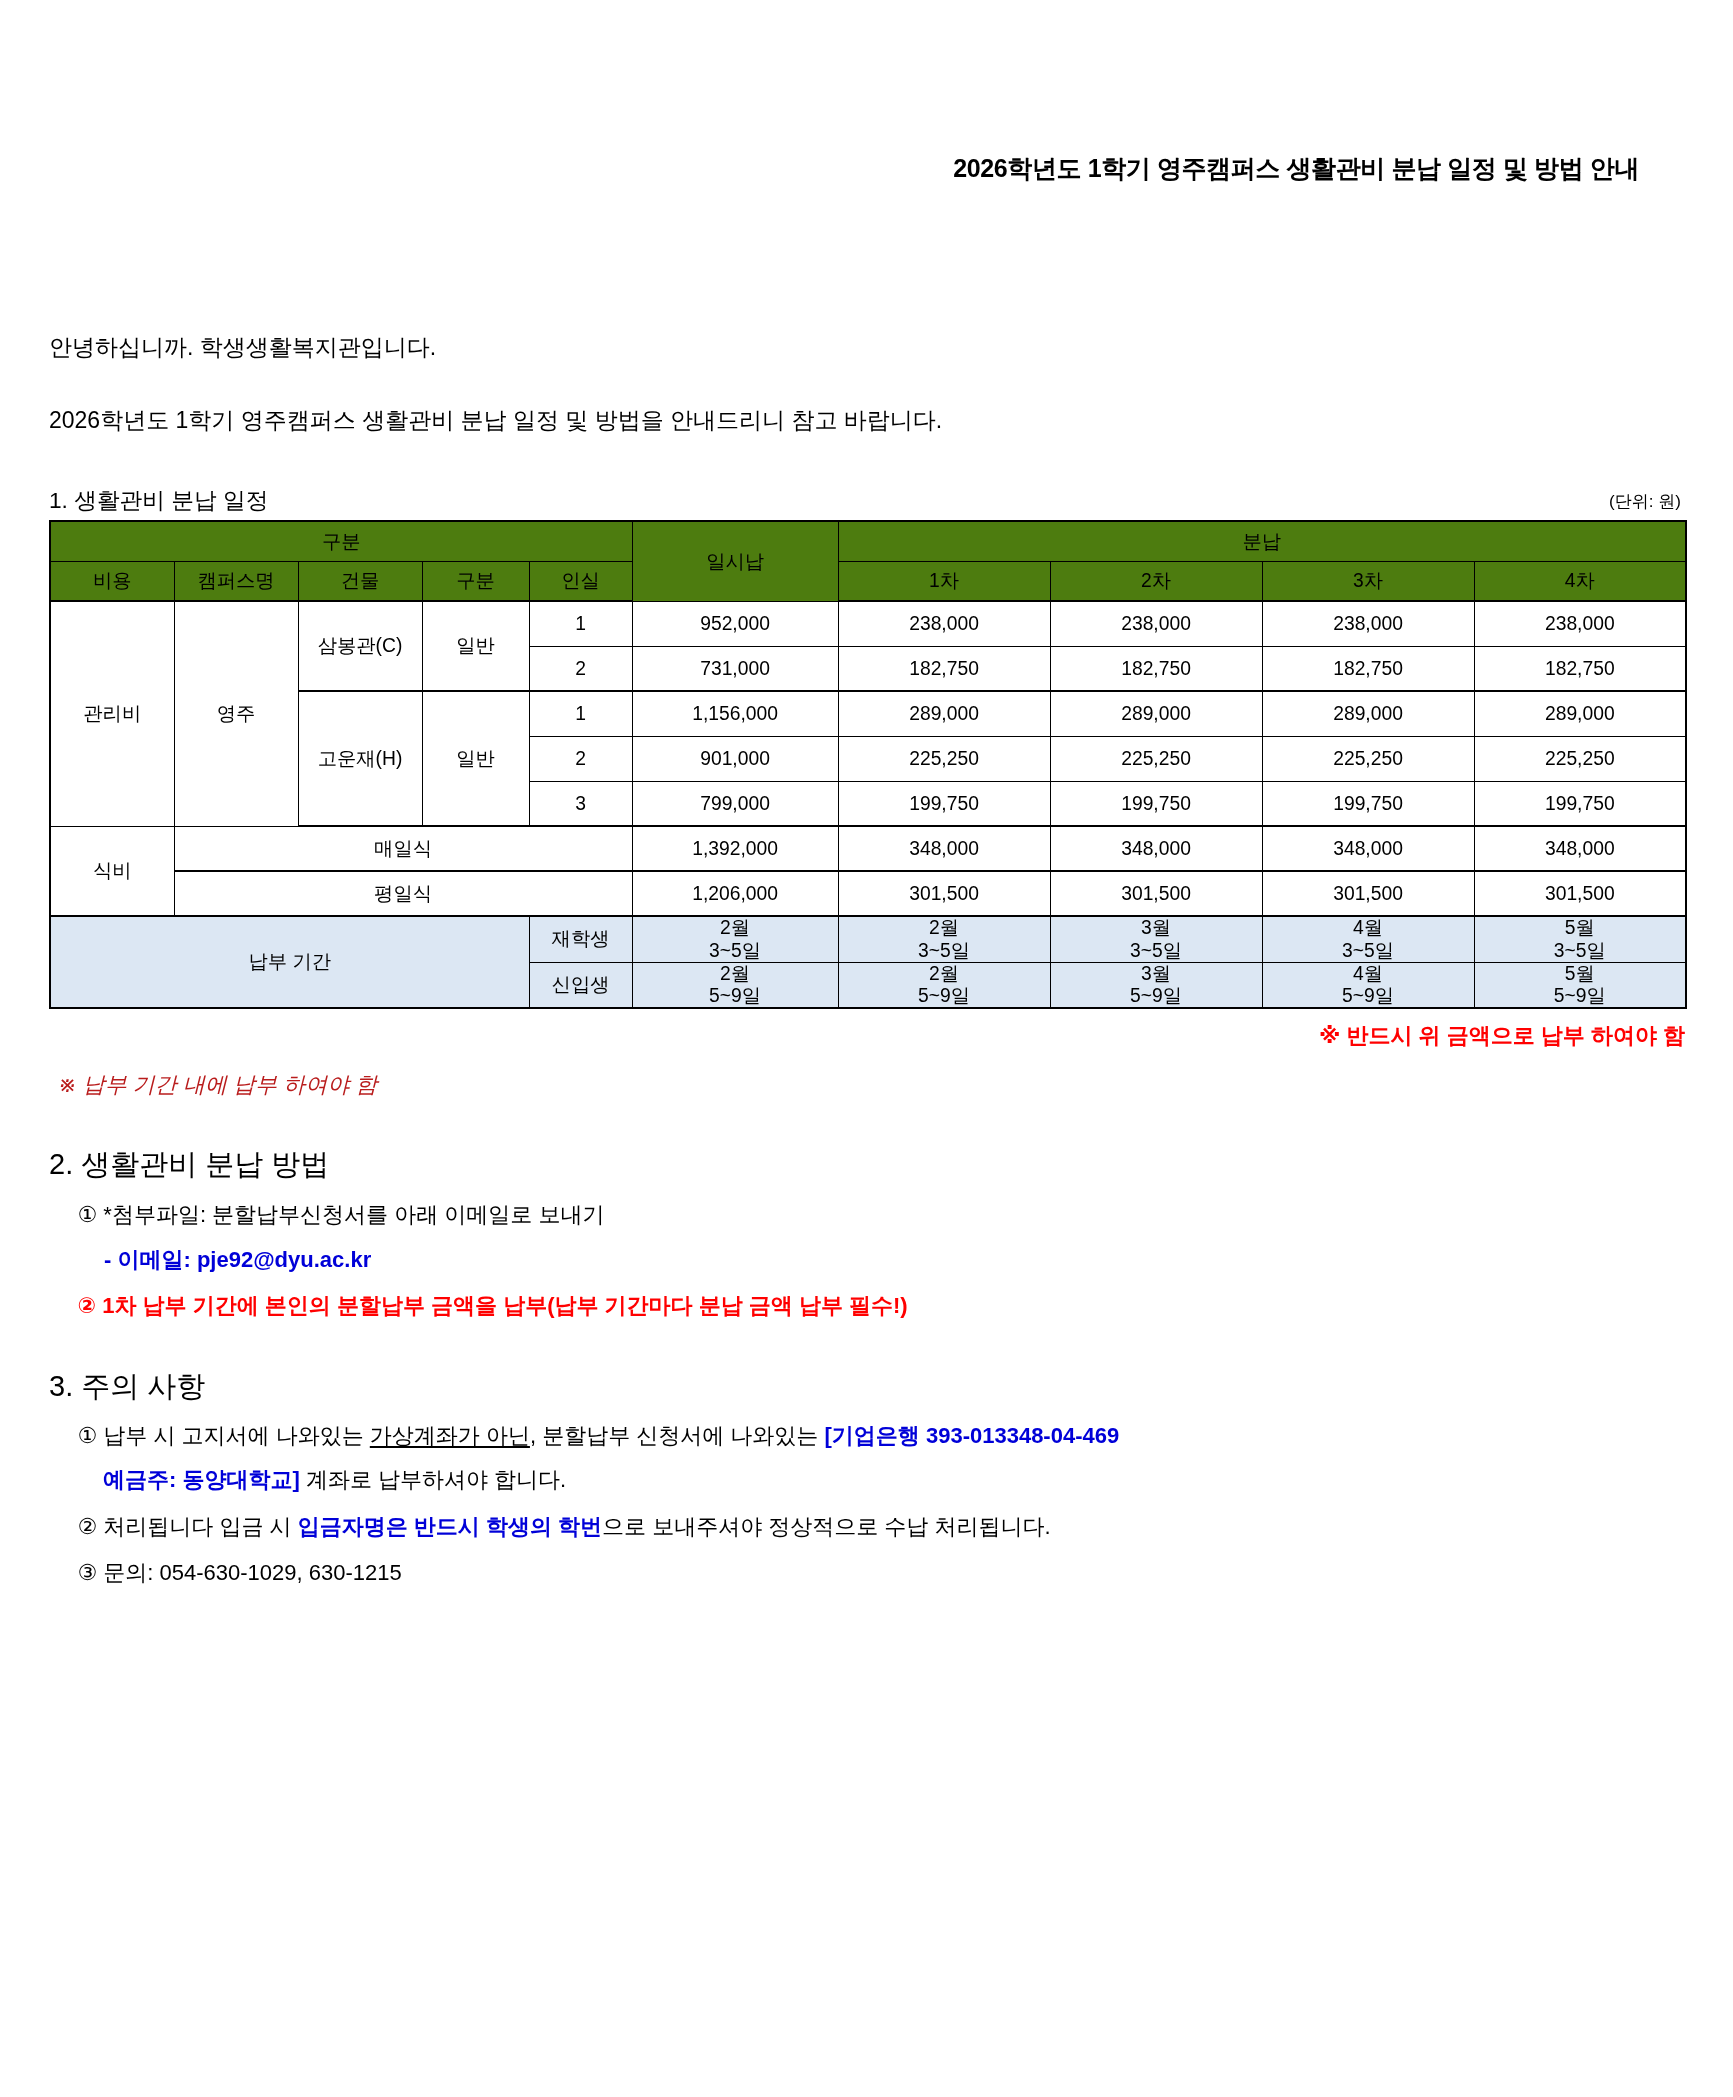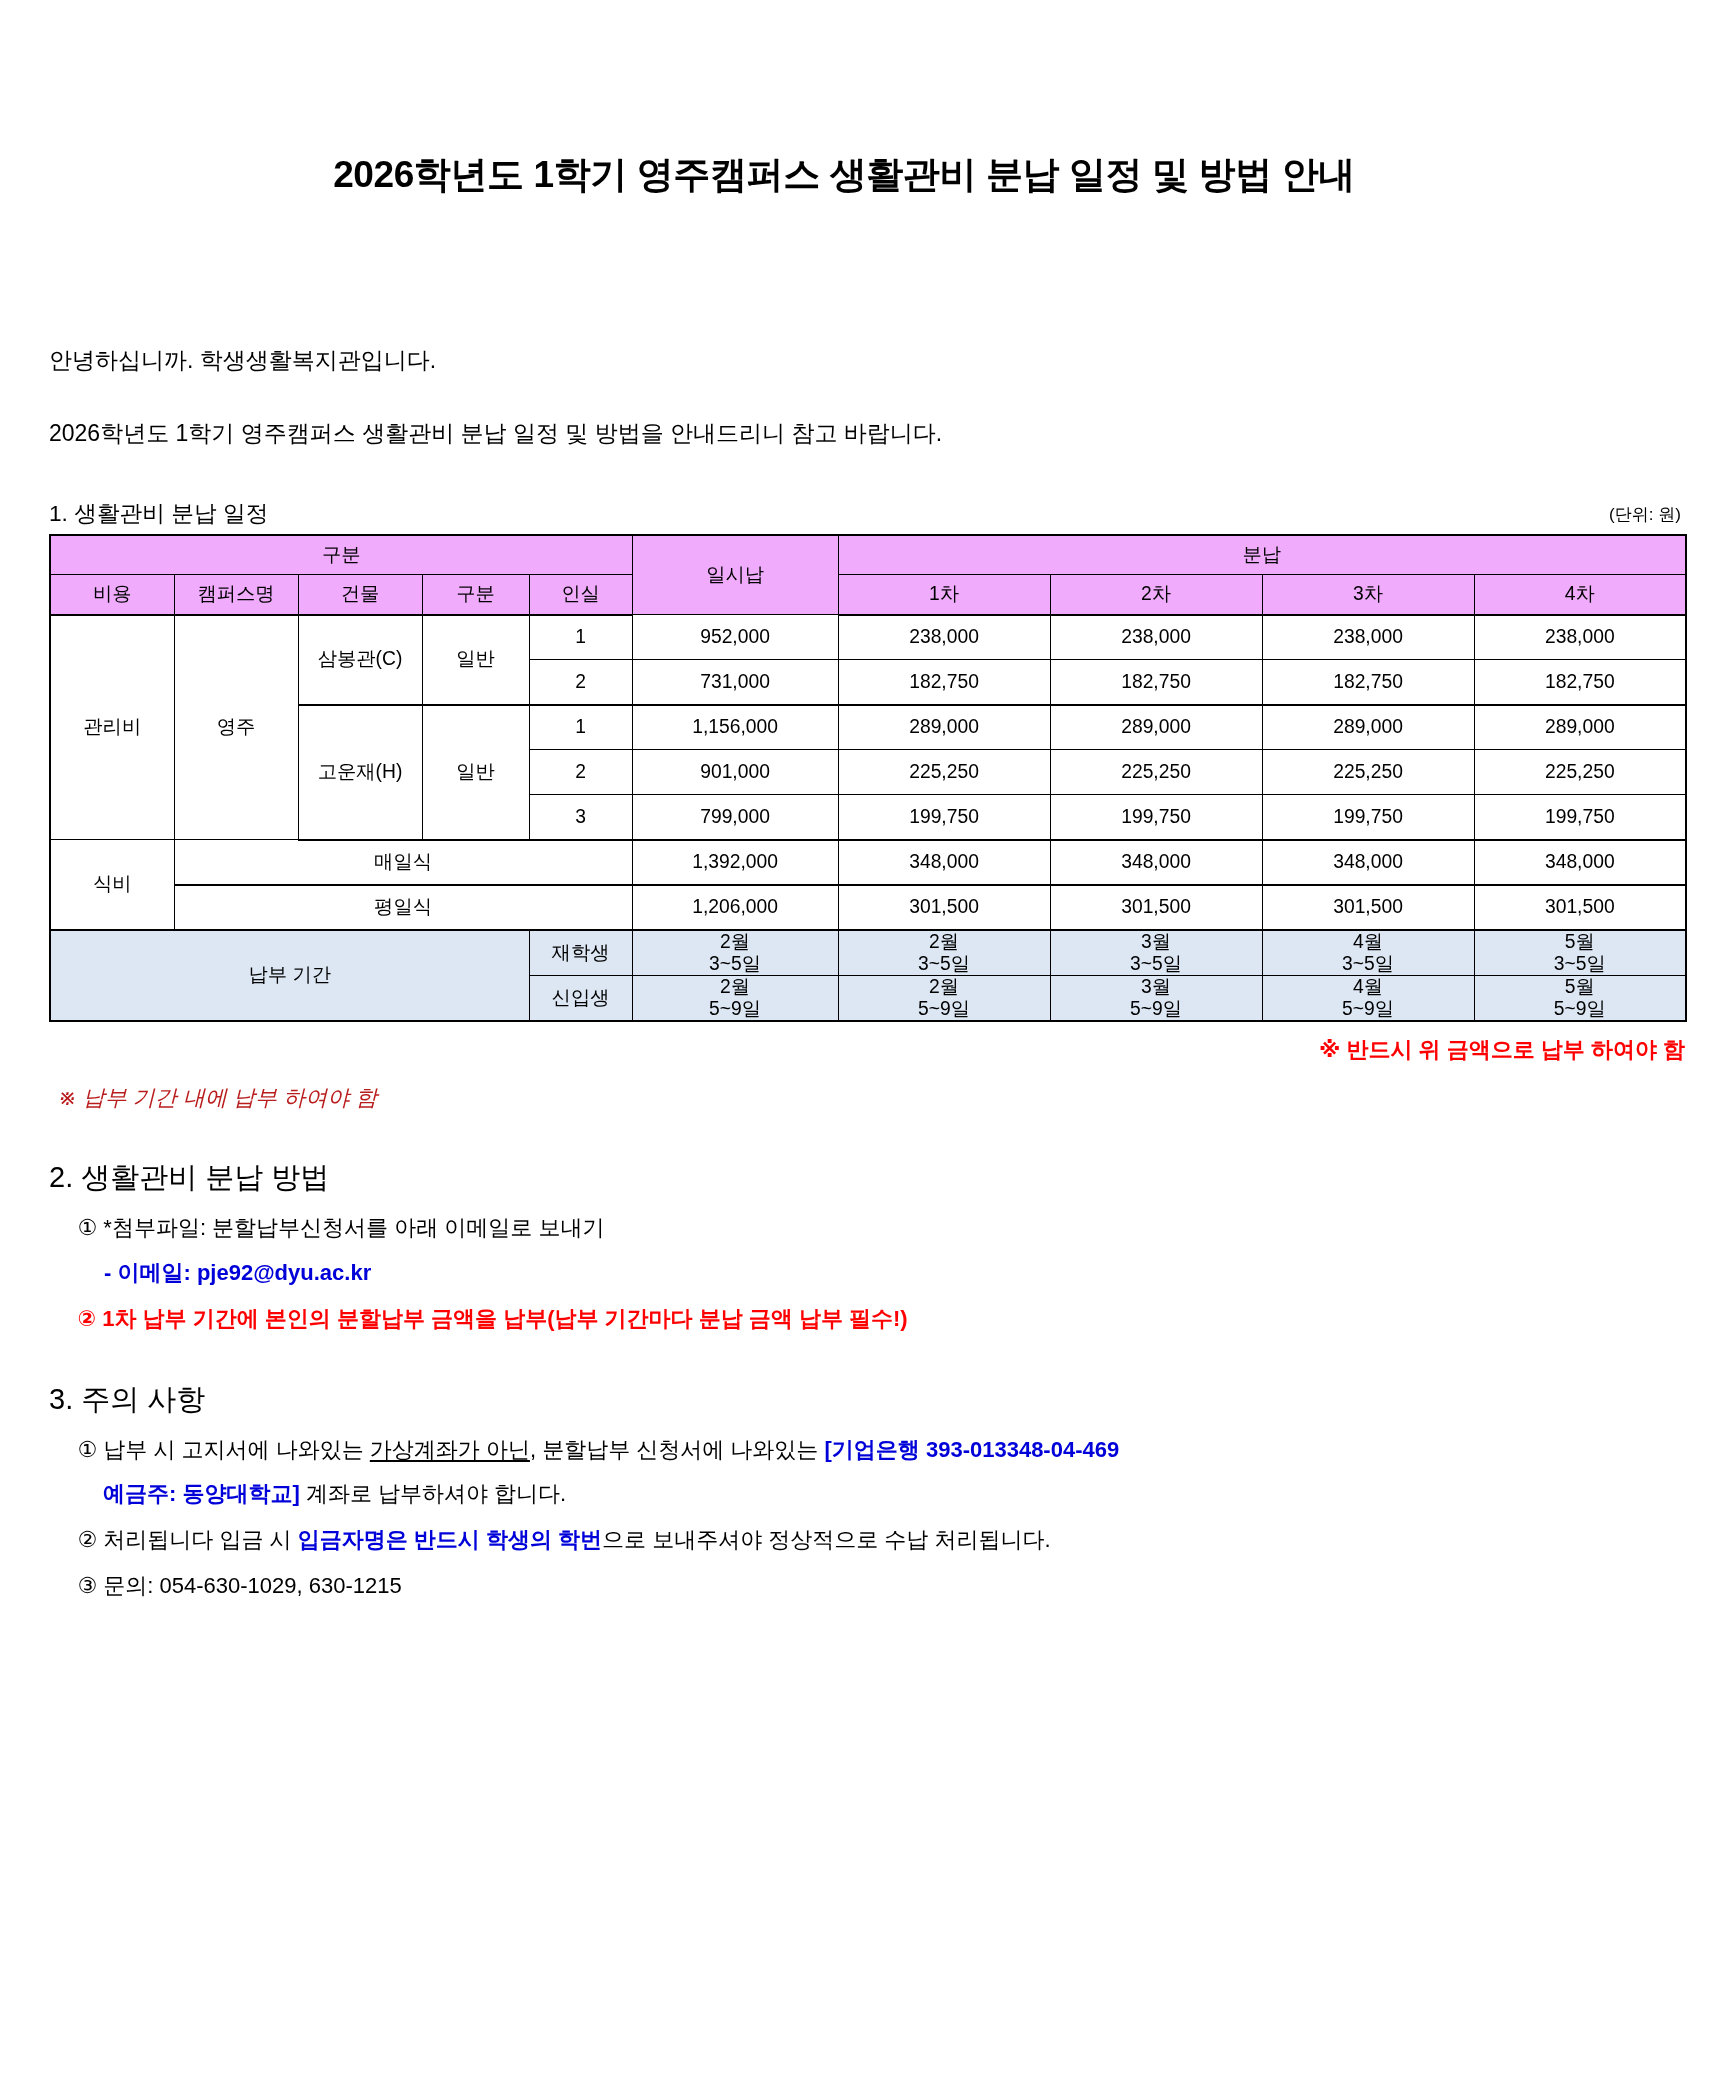--- a/index.html
+++ b/index.html
@@ -21,22 +21,22 @@
   }
   .inner {
     position: absolute;
     left: 49px;
     top: 0;
     width: 1636px;
   }
 
   
   .doc-title {
-    text-align: center;
-    font-size: 37px;
+    text-align: right;
+    font-size: 25px;
     font-weight: bold;
     letter-spacing: -0.4px;
     margin-top: 155px;
     margin-right: 46px;
     line-height: 1.1;
   }
 
   
   .intro {
     font-size: 23px;
@@ -74,21 +74,21 @@
   table.fee td, table.fee th {
     border: 0.8px solid #000;
     text-align: center;
     vertical-align: middle;
     font-size: 19.3px;
     font-weight: normal;
     padding: 0;
     line-height: 1.15;
   }
   .hdr {
-    background: #f0abfc;
+    background: #4d7c0f;
     font-weight: bold;
     font-size: 20px;
   }
   .thick-b { border-bottom: 2.5px solid #000 !important; }
   .thick-t { border-top: 2.5px solid #000 !important; }
   .thick-l { border-left: 2.1px solid #000 !important; }
   .thick-r { border-right: 2.1px solid #000 !important; }
   .bold-amt { font-weight: bold; font-size: 20px; }
   .period {
     background: #dce7f3;

